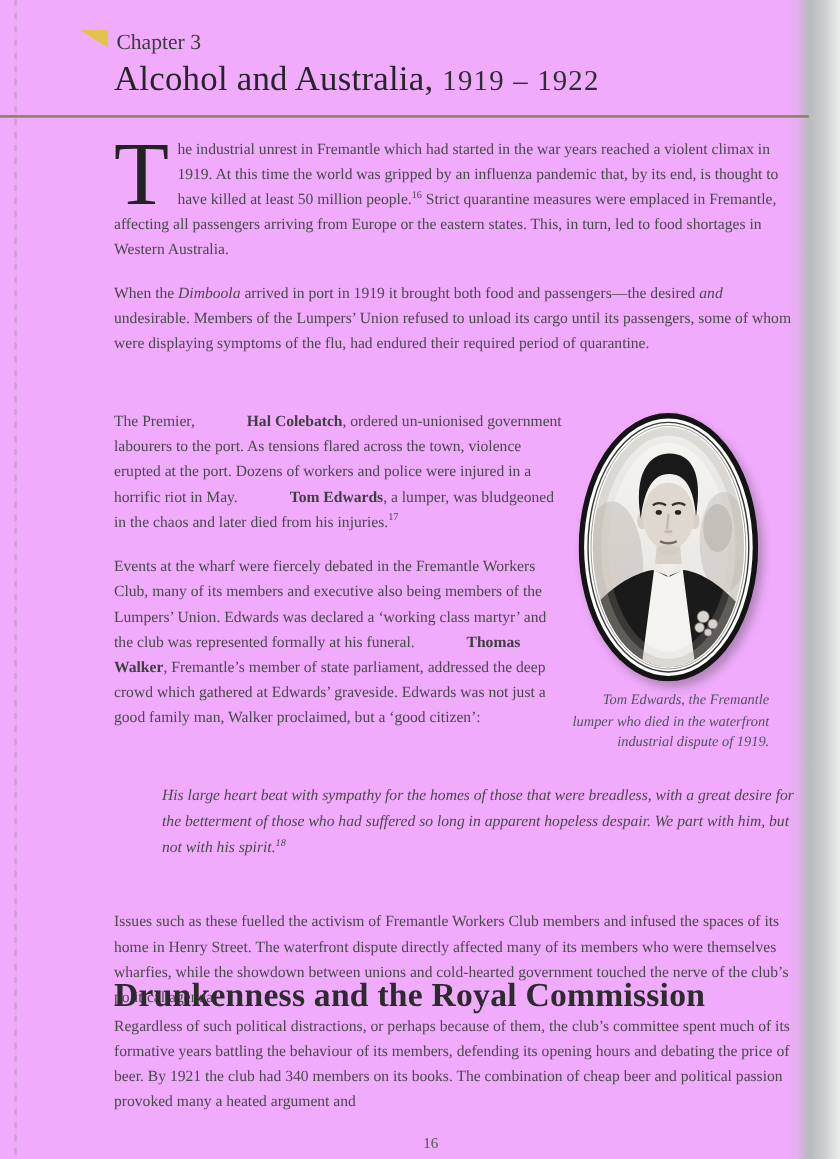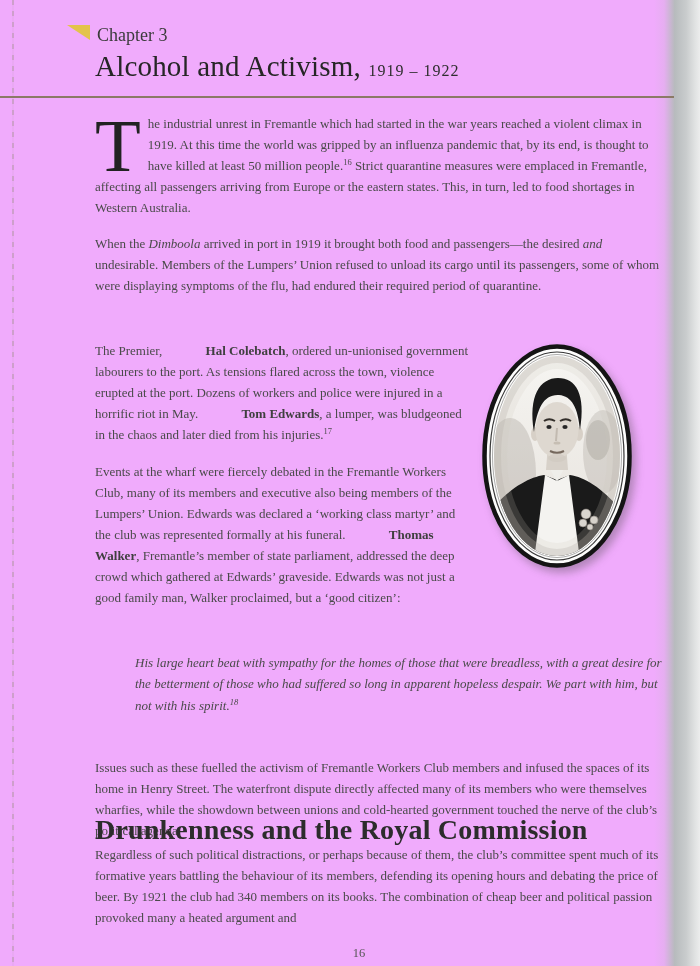--- a/index.html
+++ b/index.html
@@ -13,21 +13,21 @@
   .left-seam{position:absolute;left:12px;top:0;bottom:0;width:2px;
     background:repeating-linear-gradient(180deg, rgba(150,140,125,.38) 0 5px, rgba(150,140,125,.07) 5px 11px);}
   .right-shadow{position:absolute;right:0;top:0;bottom:0;width:46px;
     background:linear-gradient(to right, rgba(183,187,189,0) 0%, rgba(183,187,189,.18) 22%, #b7bbbd 45%, #c9cccd 70%, #dfe1e1 88%, #eceded 100%);}
   
   .marker{position:absolute;left:67px;top:25px;width:23px;height:15px;
     clip-path:polygon(0 0,100% 0,100% 100%);background:#e3c34b;}
   .chapter{position:absolute;left:97px;top:23px;font-size:18px;line-height:24px;color:#3b3b3b;}
   h1.title{position:absolute;left:95px;top:47px;margin:0;font-weight:400;
     font-size:29px;line-height:38px;color:#262626;letter-spacing:.2px;}
-  h1.title .dates{font-size:16px;letter-spacing:1px;color:#2e2e2e;}
+  h1.title .dates{font-size:24px;letter-spacing:1px;color:#2e2e2e;}
   .rule{position:absolute;left:0;top:96px;width:674px;height:2px;background:#8b7a66;}
   
   .btxt{position:absolute;left:95px;width:568px;margin:0;
     font-size:13px;line-height:21px;color:#4a4a4a;text-align:left;}
   .p1{top:113px;}
   .p2{top:233px;}
   .dropcap{float:left;font-size:75px;line-height:60px;padding:3px 7px 0 0;color:#222222;}
   .seg-i{font-style:italic;}
   .seg-b{font-weight:bold;color:#3f3f3f;padding-left:40px;}
   sup{font-size:8.5px;line-height:0;vertical-align:super;}
@@ -55,21 +55,21 @@
 </head>
 <body>
 
 <div class="page">
 
   <div class="left-seam"></div>
   <div class="right-shadow"></div>
 
   <div class="marker" style="background: rgb(227, 195, 75);"></div>
   <div class="chapter">Chapter 3</div>
-  <h1 class="title"><span>Alcohol and Activism,</span> <span class="dates">1919 – 1922</span></h1>
+  <h1 class="title"><span>Alcohol and Australia,</span> <span class="dates">1919 – 1922</span></h1>
   <div class="rule" style="background: rgb(139, 122, 102);"></div>
 
   <p class="btxt p1"><span class="dropcap">T</span><span><span>he industrial unrest in Fremantle which had started in the war years reached a violent climax in 1919. At this time the world was gripped by an influenza pandemic that, by its end, is thought to have killed at least 50 million people.</span><sup>16</sup><span> Strict quarantine measures were emplaced in Fremantle, affecting all passengers arriving from Europe or the eastern states. This, in turn, led to food shortages in Western Australia.</span></span></p>
 
   <p class="btxt p2"><span>When the </span><span class="seg-i">Dimboola</span><span> arrived in port in 1919 it brought both food and passengers—the desired </span><span class="seg-i">and</span><span> undesirable. Members of the Lumpers’ Union refused to unload its cargo until its passengers, some of whom were displaying symptoms of the flu, had endured their required period of quarantine.</span></p>
 
   <div class="cols">
     <div class="coltext">
       <p class="p3"><span>The Premier, </span><span class="seg-b">Hal Colebatch</span><span>, ordered un-unionised government labourers to the port. As tensions flared across the town, violence erupted at the port. Dozens of workers and police were injured in a horrific riot in May. </span><span class="seg-b">Tom Edwards</span><span>, a lumper, was bludgeoned in the chaos and later died from his injuries.</span><sup>17</sup></p>
       <p class="p4"><span>Events at the wharf were fiercely debated in the Fremantle Workers Club, many of its members and executive also being members of the Lumpers’ Union. Edwards was declared a ‘working class martyr’ and the club was represented formally at his funeral. </span><span class="seg-b">Thomas Walker</span><span>, Fremantle’s member of state parliament, addressed the deep crowd which gathered at Edwards’ graveside. Edwards was not just a good family man, Walker proclaimed, but a ‘good citizen’:</span></p>
@@ -115,20 +115,21 @@
             <ellipse cx="67" cy="83" rx="2.6" ry="1.9" fill="#262626"></ellipse>
             <ellipse cx="83" cy="83" rx="2.6" ry="1.9" fill="#262626"></ellipse>
             <path d="M 75 84 L 74 97" stroke="#c2bab0" stroke-width="2" fill="none"></path>
             <ellipse cx="75" cy="99" rx="3.5" ry="1.6" fill="#c6beb3"></ellipse>
             <path d="M 68 107 Q 75 110.5 82 107" stroke="#75685d" stroke-width="2" fill="none"></path>
             <ellipse cx="75" cy="112" rx="63" ry="100" fill="none" stroke="#b3ada4" stroke-width="14" opacity="0.30"></ellipse>
             <ellipse cx="75" cy="112" rx="63" ry="100" fill="none" stroke="#cfcabf" stroke-width="26" opacity="0.18"></ellipse>
           </g>
         </svg>
       </div>
+      <figcaption>Tom Edwards, the Fremantle lumper who died in the waterfront industrial dispute of 1919.</figcaption>
     </figure>
   </div>
 
   <blockquote class="pull"><span class="seg-i">His large heart beat with sympathy for the homes of those that were breadless, with a great desire for the betterment of those who had suffered so long in apparent hopeless despair. We part with him, but not with his spirit.</span><sup>18</sup></blockquote>
 
   <p class="btxt p5"><span>Issues such as these fuelled the activism of Fremantle Workers Club members and infused the spaces of its home in Henry Street. The waterfront dispute directly affected many of its members who were themselves wharfies, while the showdown between unions and cold-hearted government touched the nerve of the club’s political agenda.</span></p>
 
   <h2 class="section">Drunkenness and the Royal Commission</h2>
 
   <p class="btxt p6"><span>Regardless of such political distractions, or perhaps because of them, the club’s committee spent much of its formative years battling the behaviour of its members, defending its opening hours and debating the price of beer. By 1921 the club had 340 members on its books. The combination of cheap beer and political passion provoked many a heated argument and</span></p>

